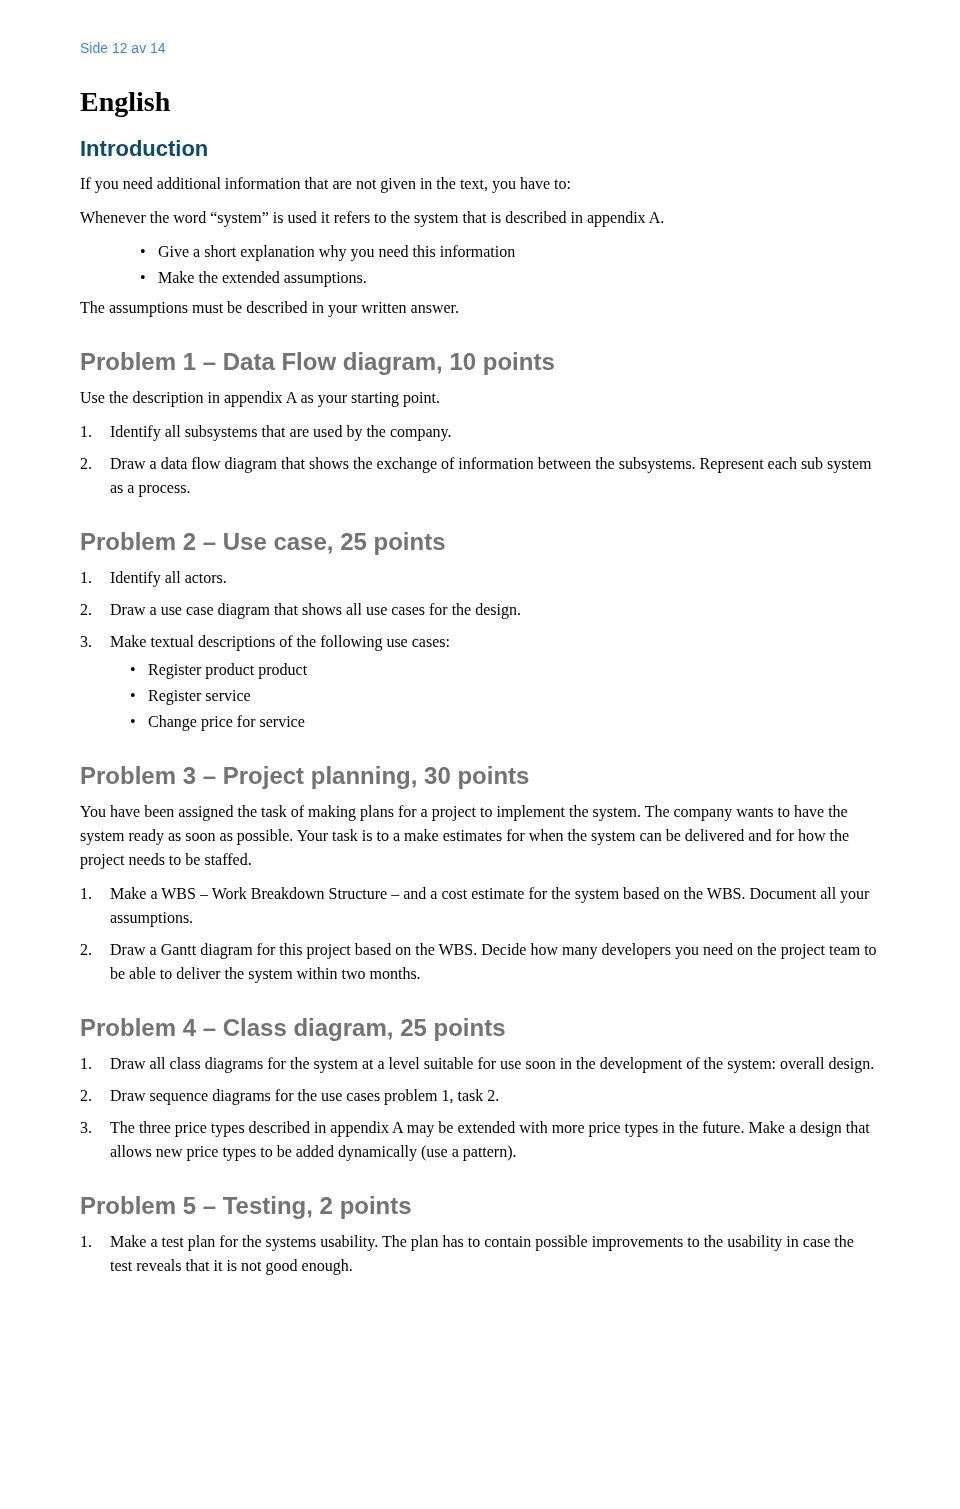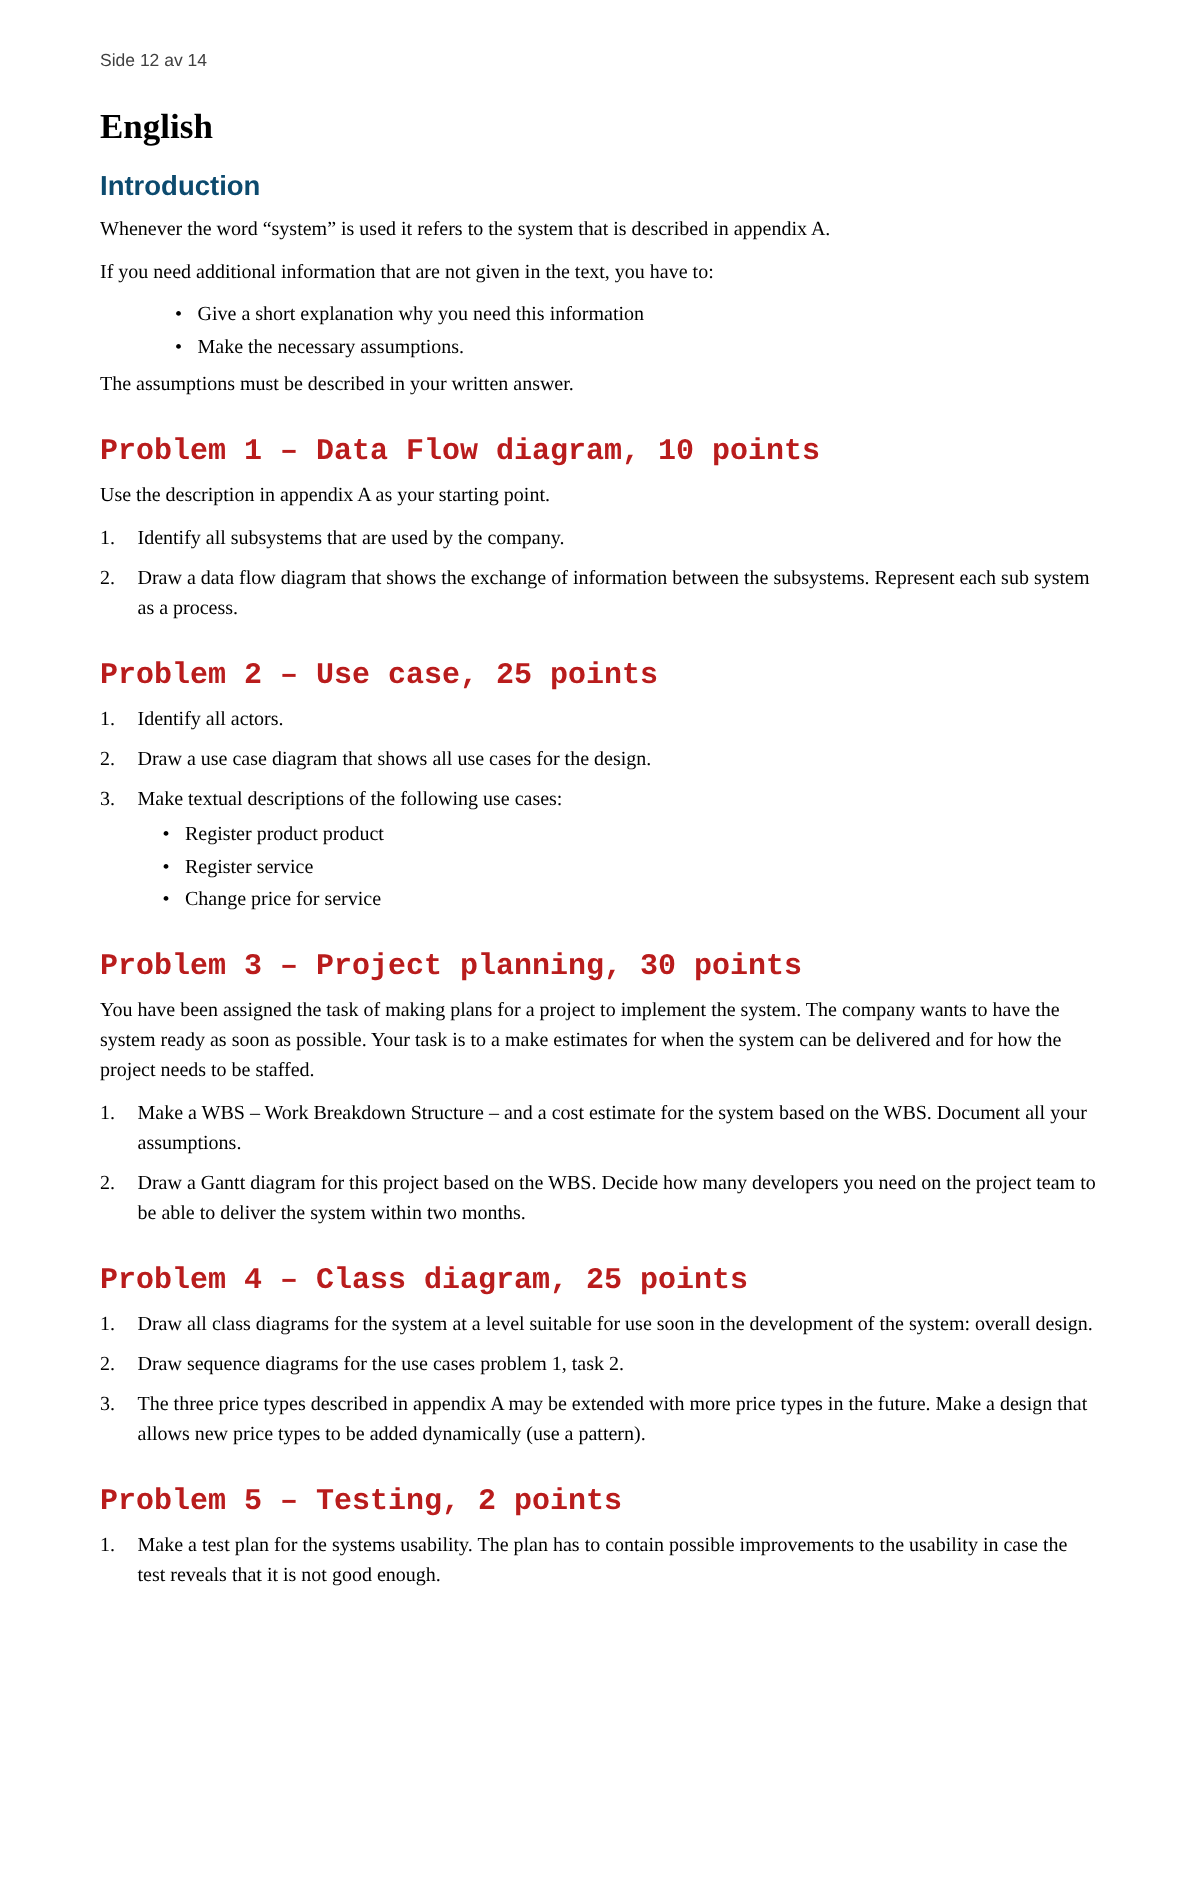--- a/index.html
+++ b/index.html
@@ -15,42 +15,42 @@
       width: 960px;
       min-height: 1509px;
     }
     .page {
       width: 100%;
       padding: 40px 80px 60px 80px;
     }
     .page-number {
       font-family: Arial, sans-serif;
       font-size: 14px;
-      color: #404040;
+      color: #3b82f6;
       margin-bottom: 30px;
     }
     .section-heading-main {
       font-family: Liberation Serif, serif;
       font-size: 28px;
       font-weight: bold;
       color: #000;
       margin-bottom: 18px;
     }
     .section-heading-sub {
       font-family: Arial, sans-serif;
       font-size: 22px;
       font-weight: bold;
       color: #0c4a6e;
       margin-bottom: 10px;
     }
     .problem-heading {
-      font-family: Liberation Mono, monospace;
+      font-family: Liberation Sans, sans-serif;
       font-size: 24px;
       font-weight: bold;
-      color: #b91c1c;
+      color: #737373;
       margin-top: 28px;
       margin-bottom: 10px;
     }
     p {
       font-size: 16px;
       line-height: 1.5;
       margin-bottom: 10px;
     }
     .bullet-list {
       list-style: none;
@@ -93,27 +93,27 @@
 <body>
 
 <div class="page">
 
   <div class="page-number">Side 12 av 14</div>
 
   <div class="section-heading-main">English</div>
 
   <div class="section-heading-sub">Introduction</div>
 
+  <p>If you need additional information that are not given in the text, you have to:</p>
+
   <p>Whenever the word “system” is used it refers to the system that is described in appendix A.</p>
-
-  <p>If you need additional information that are not given in the text, you have to:</p>
 
   <ul class="bullet-list">
     <li>Give a short explanation why you need this information</li>
-    <li>Make the necessary assumptions.</li>
+    <li>Make the extended assumptions.</li>
   </ul>
 
   <p>The assumptions must be described in your written answer.</p>
 
   <div class="problem-heading">Problem 1 – Data Flow diagram, 10 points</div>
 
   <p>Use the description in appendix A as your starting point.</p>
 
   <ol class="numbered-list">
     <li>

